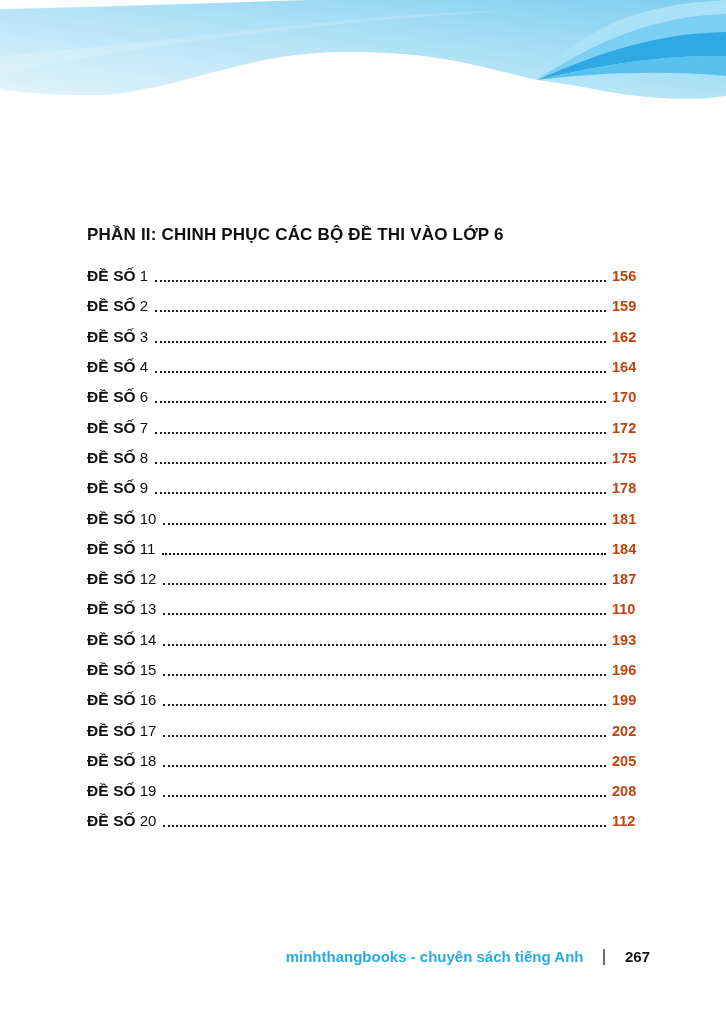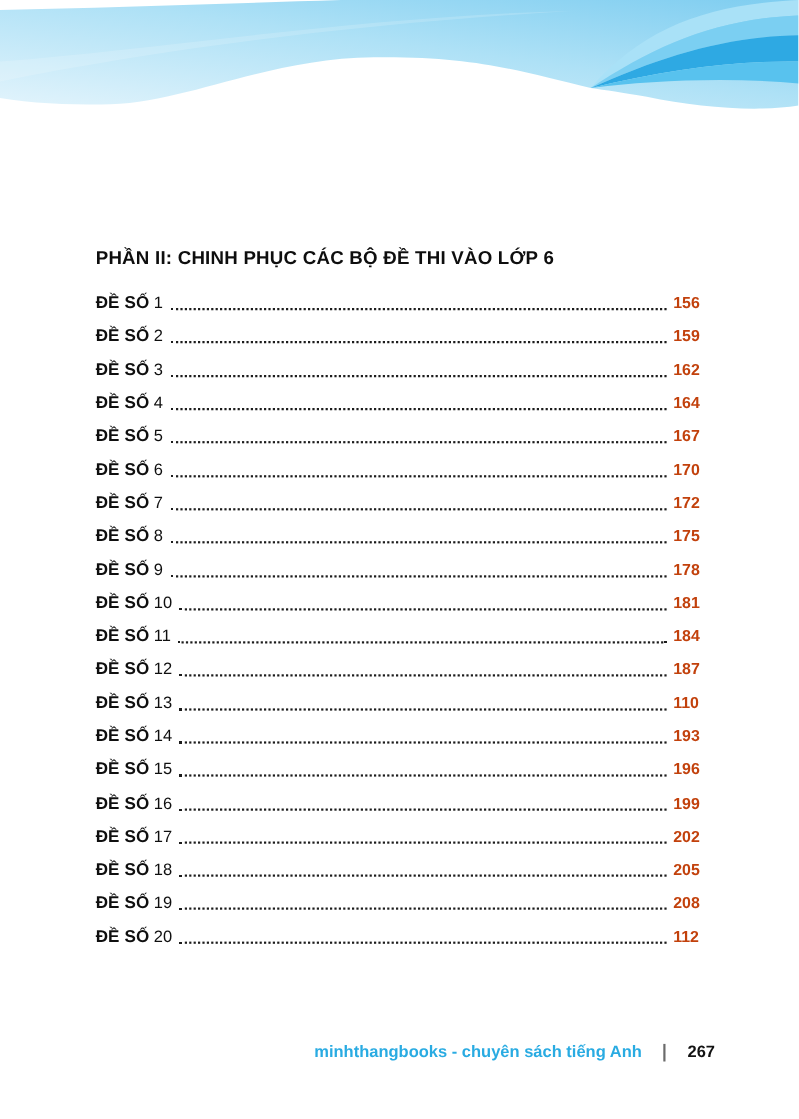--- a/index.html
+++ b/index.html
@@ -121,27 +121,20 @@
   </div>
 
   <div class="toc-row">
     <span class="toc-label">
       <span class="toc-prefix">ĐỀ SỐ</span><span class="toc-index">4</span>
     </span>
     <span class="leader"></span>
     <span class="pagenum">164</span>
   </div>
 
-  <div class="toc-row">
-    <span class="toc-label">
-      <span class="toc-prefix">ĐỀ SỐ</span><span class="toc-index">5</span>
-    </span>
-    <span class="leader"></span>
-    <span class="pagenum">167</span>
-  </div>
 
   <div class="toc-row">
     <span class="toc-label">
       <span class="toc-prefix">ĐỀ SỐ</span><span class="toc-index">6</span>
     </span>
     <span class="leader"></span>
     <span class="pagenum">170</span>
   </div>
 
   <div class="toc-row">

